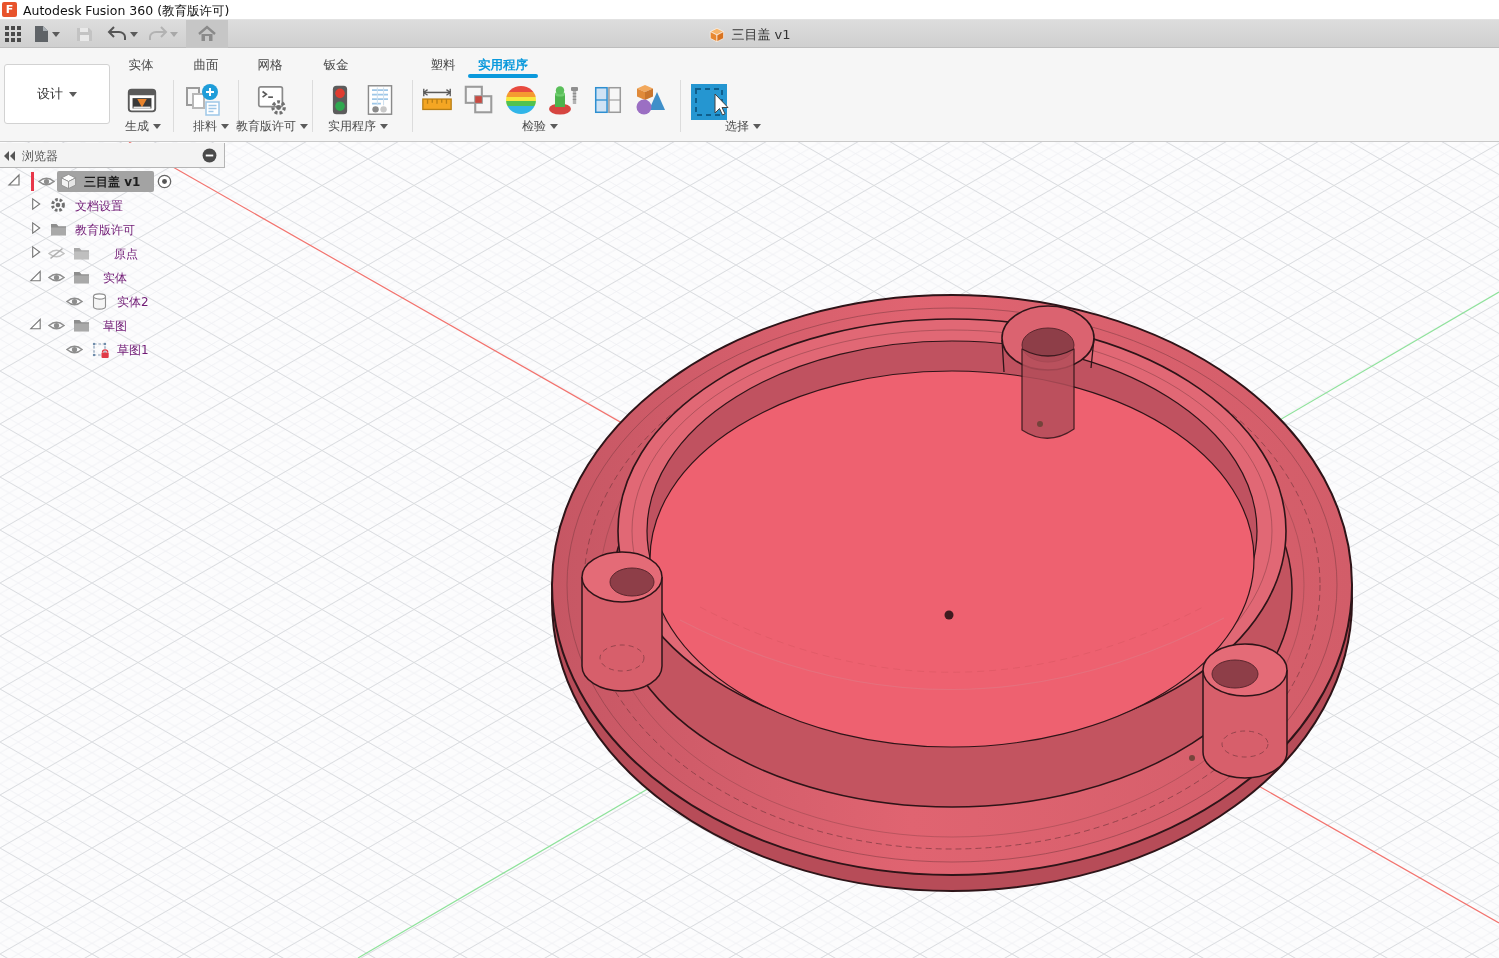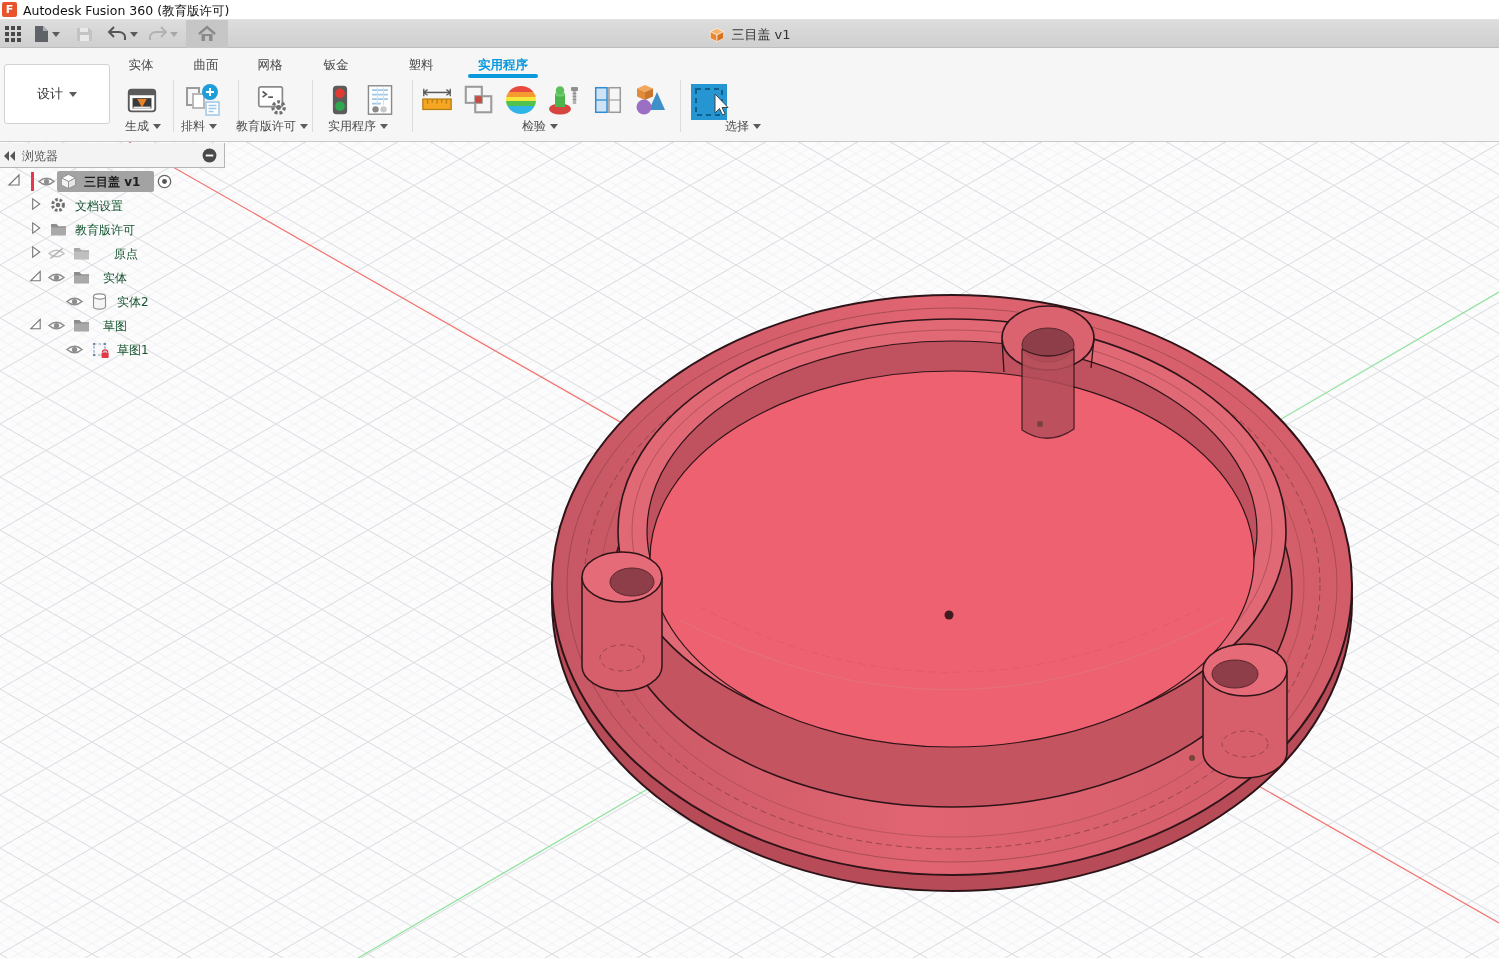--- a/index.html
+++ b/index.html
@@ -21,21 +21,21 @@
   .tab-underline { position:absolute; left:468px; top:26px; width:70px; height:4px; background:#0a99dc; border-radius:2px; }
   .tool { position:absolute; top:34px; width:36px; height:36px; display:flex; align-items:center; justify-content:center; }
   .gcap { position:absolute; top:70px; height:16px; font-size:12px; color:#4a4a4a; text-align:center; display:flex; align-items:center; justify-content:center; gap:4px; }
   .gsep { position:absolute; top:32px; height:52px; width:1px; background:#dcdcdc; }
   .viewport { position:absolute; top:142px; left:0; width:1499px; height:816px; }
   .browser { position:absolute; top:143px; left:0; width:230px; }
   .bheader { position:absolute; top:0; left:0; width:225px; height:25px; background:#f3f3f3; border-bottom:1px solid #b5b5b5; border-right:1px solid #b5b5b5; }
   .bheader .btitle { position:absolute; left:22px; top:5px; font-size:12px; color:#555; }
   .trow { position:absolute; left:0; width:230px; height:22px; }
   .titem { position:absolute; top:1px; }
-  .tlabel { font-size:12px; color:#14532d; white-space:nowrap; }
+  .tlabel { font-size:12px; color:#701a75; white-space:nowrap; }
   .hl { position:absolute; left:57px; top:0; width:97px; height:21px; background:#a3a3a3; border-radius:2px; }
   .redbar { position:absolute; left:31px; top:1px; width:3px; height:19px; background:#e8374a; }
   svg { display:block; }
 </style>
 </head>
 <body>
 
 <div class="viewport">
 <svg width="1499" height="816" viewBox="0 142 1499 816">
   <defs>
@@ -180,21 +180,21 @@
 <div class="ribbon">
   <div class="ws-box">
     <span>设计</span>
     <span class="caret"></span>
   </div>
 
   <div class="rtab" style="left:122px;width:38px">实体</div>
   <div class="rtab" style="left:187px;width:38px">曲面</div>
   <div class="rtab" style="left:251px;width:38px">网格</div>
   <div class="rtab" style="left:317px;width:38px">钣金</div>
-  <div class="rtab" style="left:402px;width:38px">塑料</div>
+  <div class="rtab" style="left:424px;width:38px">塑料</div>
   <div class="rtab active" style="left:468px;width:70px">实用程序</div>
   <div class="tab-underline"></div>
 
   <div class="tool" style="left:124px">
     <svg width="34" height="34" viewBox="0 0 36 36">
       <rect x="4" y="7" width="28" height="23" rx="3" fill="#fff" stroke="#5a5a5a" stroke-width="2"></rect>
       <rect x="4" y="7" width="28" height="6" rx="2" fill="#5a5a5a"></rect>
       <rect x="8" y="16" width="20" height="11" fill="#3a3a3a"></rect>
       <polygon points="13,17 23,17 18,26" fill="#e8832c"></polygon>
       <rect x="9" y="25" width="18" height="2" fill="#e9e9e9"></rect>
@@ -209,21 +209,21 @@
   <div class="tool" style="left:182px;width:44px">
     <svg width="40" height="36" viewBox="0 0 40 36">
       <rect x="3" y="6" width="12" height="17" fill="none" stroke="#9b9b9b" stroke-width="2"></rect>
       <rect x="9" y="12" width="11" height="14" fill="#fff" stroke="#b8b8b8" stroke-width="2"></rect>
       <circle cx="26" cy="10" r="8" fill="#1f9dd9"></circle>
       <path d="M22 10 h8 M26 6 v8" stroke="#fff" stroke-width="2"></path>
       <rect x="22" y="20" width="13" height="13" fill="#fff" stroke="#9ec7e8" stroke-width="1.5"></rect>
       <path d="M24.5 23.5 h8 M24.5 26.5 h8 M24.5 29.5 h5" stroke="#9ec7e8" stroke-width="1.4"></path>
     </svg>
   </div>
-  <div class="gcap" style="left:164px;width:70px">
+  <div class="gcap" style="left:176px;width:70px">
     <span>排料</span>
       <span class="caret"></span>
   </div>
   <div class="gsep" style="left:238px"></div>
 
   <div class="tool" style="left:254px">
     <svg width="34" height="34" viewBox="0 0 36 36">
       <rect x="4" y="4" width="25" height="21" rx="2" fill="#fff" stroke="#8a8a8a" stroke-width="1.8"></rect>
       <path d="M8 9 l4 3 -4 3" fill="none" stroke="#5a5a5a" stroke-width="1.8"></path>
       <line x1="14" y1="15" x2="19" y2="15" stroke="#5a5a5a" stroke-width="1.8"></line>

